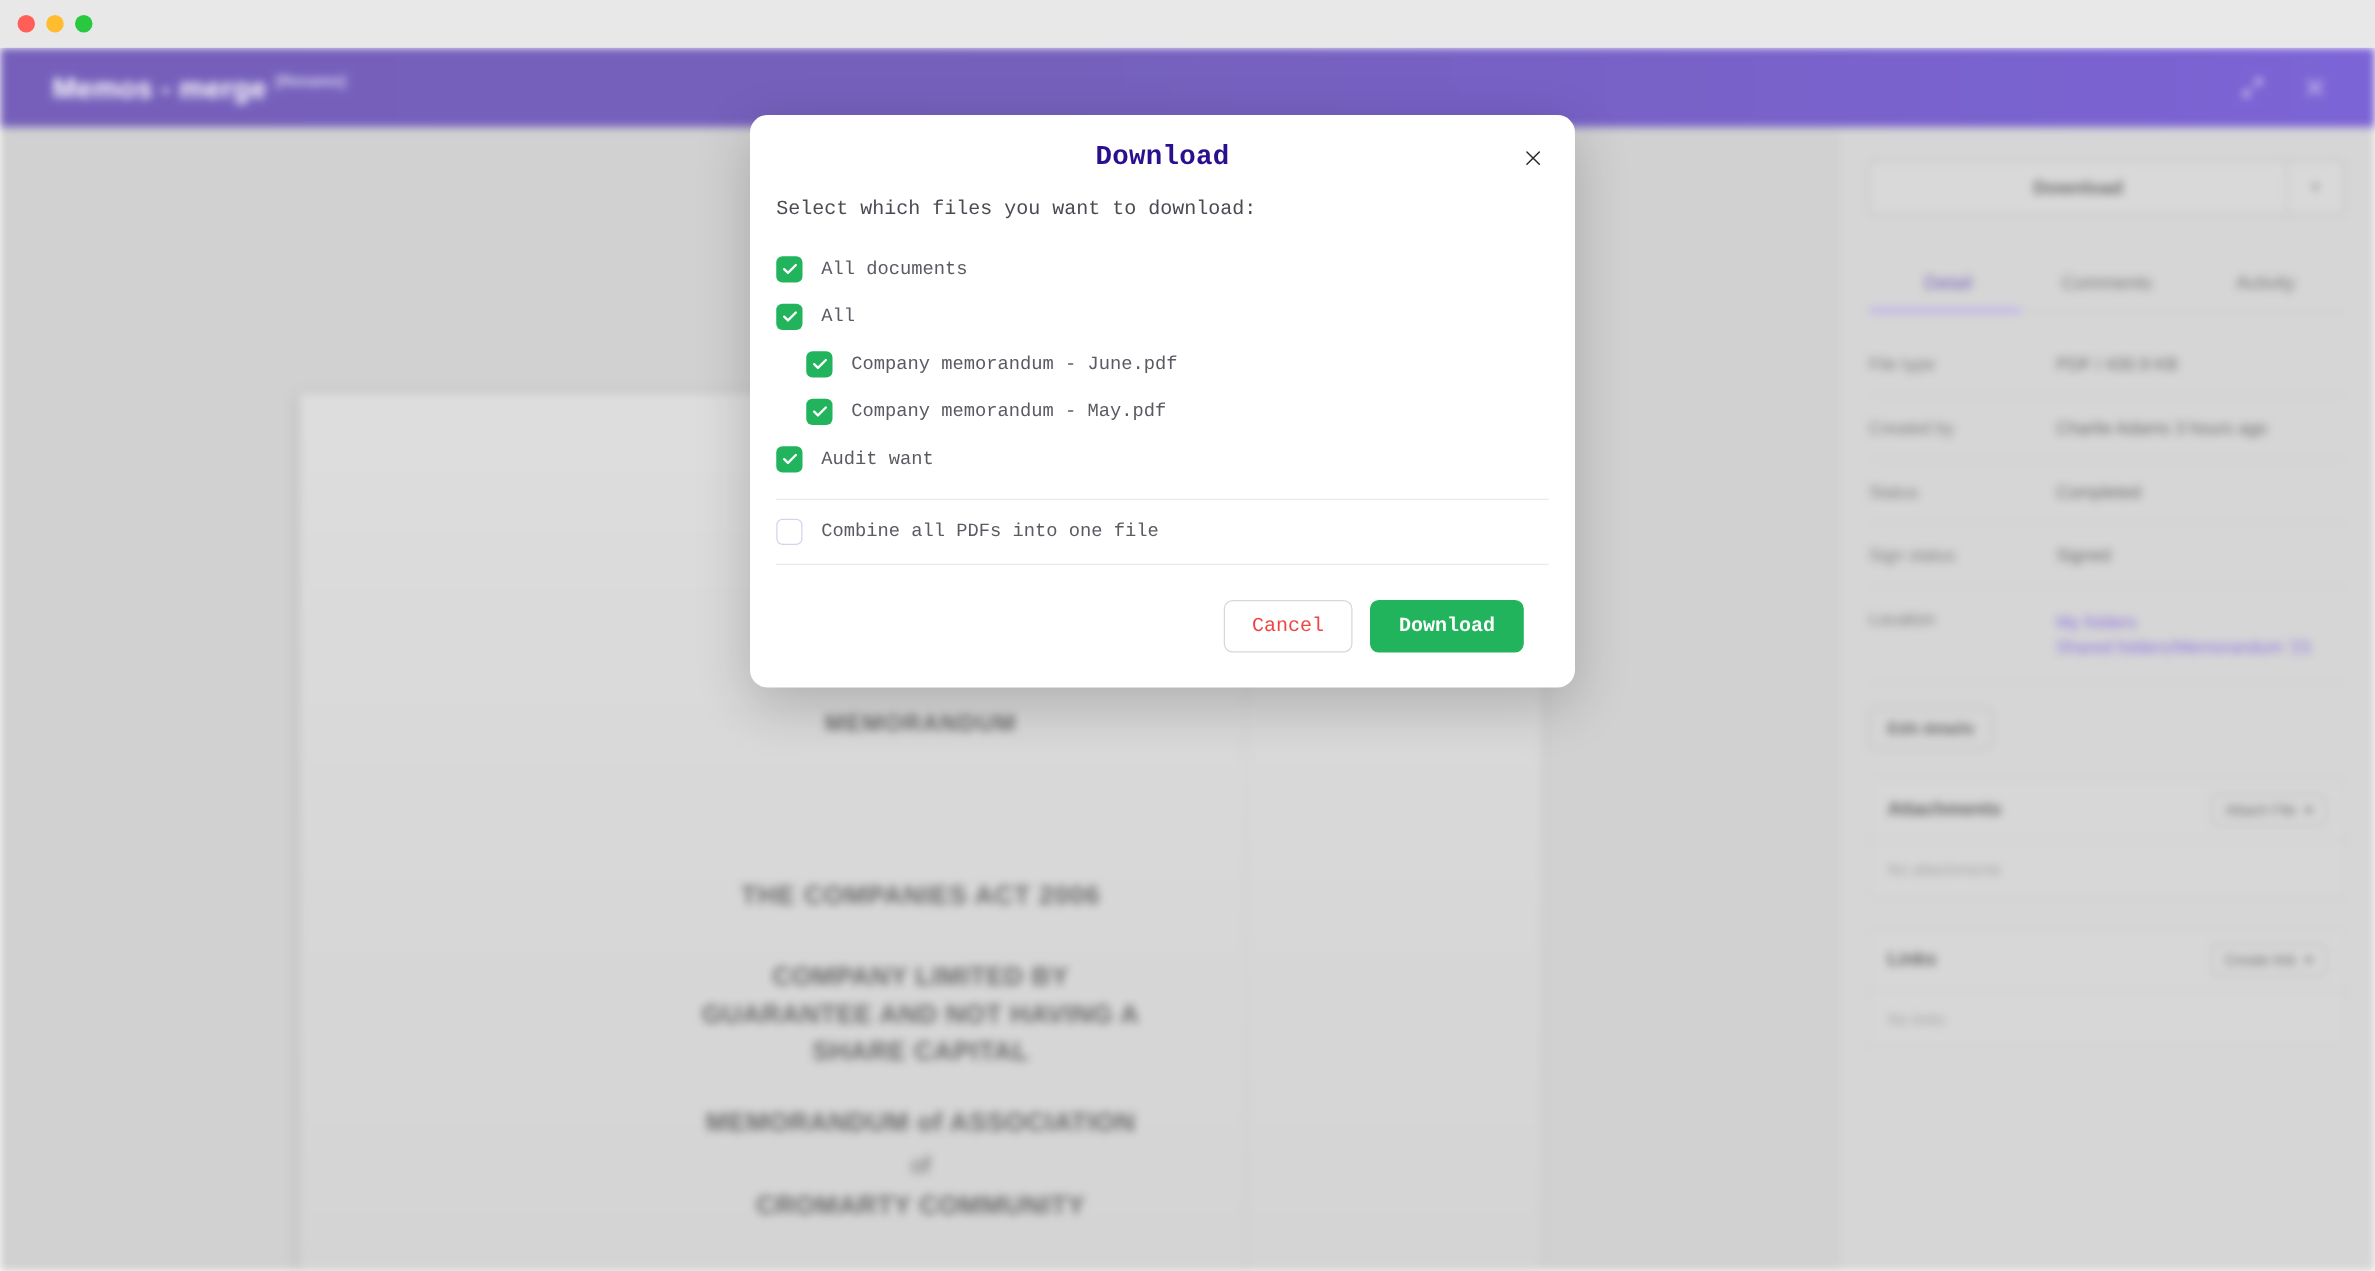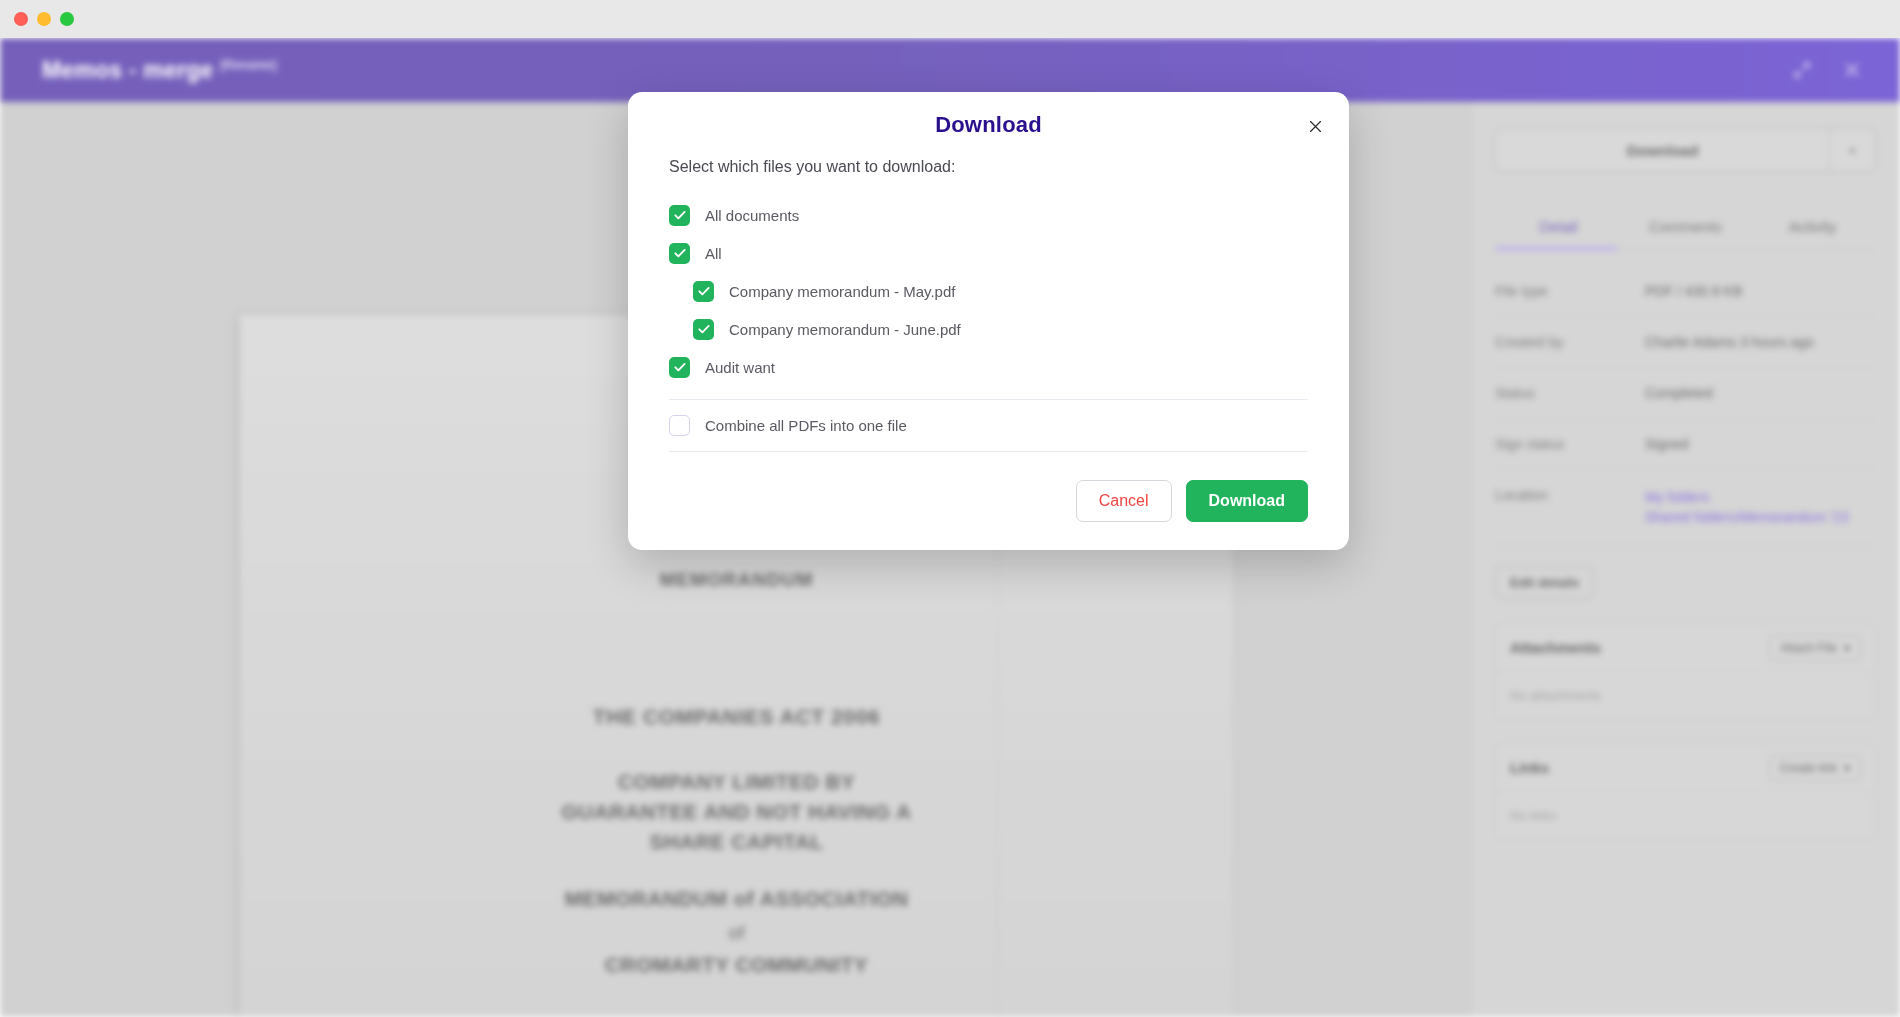--- a/index.html
+++ b/index.html
@@ -240,28 +240,29 @@
     position: absolute;
     top: 38px; left: 0;
     width: 1900px; height: 979px;
     background: rgba(255,255,255,.30);
     z-index: 50;
   }
 
   
   .modal {
     position: absolute;
-    left: 628px;
+    left: 600px;
     top: 92px;
-    width: 721px;
+    width: 660px;
     background: #ffffff;
     border-radius: 14px;
     box-shadow: 0 14px 44px rgba(0,0,0,.20);
     z-index: 60;
     padding: 0 0 28px 0;
+    font-family: Liberation Mono, monospace;
   }
   .modal-head {
     position: relative;
     height: 66px;
     display: flex; align-items: center; justify-content: center;
   }
   .modal-title {
     font-size: 22px;
     font-weight: 700;
     color: #2a0f8f;
@@ -270,21 +271,21 @@
   .modal-close {
     position: absolute;
     right: 22px;
     top: 22px;
     width: 24px; height: 24px;
     display: flex; align-items: center; justify-content: center;
     color: #2b2b2b;
   }
   .modal-close svg { width: 17px; height: 17px; }
 
-  .modal-body { padding: 0 41px; }
+  .modal-body { padding: 0 21px; }
   .prompt {
     font-size: 16px;
     color: #4a4a52;
     margin-bottom: 20px;
   }
 
   .cbrow {
     display: flex;
     align-items: center;
     gap: 15px;
@@ -492,30 +493,30 @@
       </span>
       <span class="cb-label">All</span>
     </div>
 
     <div class="cbrow indent">
       <span class="cb on">
         <svg viewBox="0 0 24 24" fill="none" stroke="#ffffff" stroke-width="3.2" stroke-linecap="round" stroke-linejoin="round">
             <path d="M4 12.5l5.2 5.2L20 6.8"></path>
           </svg>
       </span>
-      <span class="cb-label">Company memorandum - May.pdf</span>
+      <span class="cb-label">Company memorandum - June.pdf</span>
     </div>
 
     <div class="cbrow indent">
       <span class="cb on">
         <svg viewBox="0 0 24 24" fill="none" stroke="#ffffff" stroke-width="3.2" stroke-linecap="round" stroke-linejoin="round">
             <path d="M4 12.5l5.2 5.2L20 6.8"></path>
           </svg>
       </span>
-      <span class="cb-label">Company memorandum - June.pdf</span>
+      <span class="cb-label">Company memorandum - May.pdf</span>
     </div>
 
 
     <div class="cbrow">
       <span class="cb on">
         <svg viewBox="0 0 24 24" fill="none" stroke="#ffffff" stroke-width="3.2" stroke-linecap="round" stroke-linejoin="round">
             <path d="M4 12.5l5.2 5.2L20 6.8"></path>
           </svg>
       </span>
       <span class="cb-label">Audit want</span>

